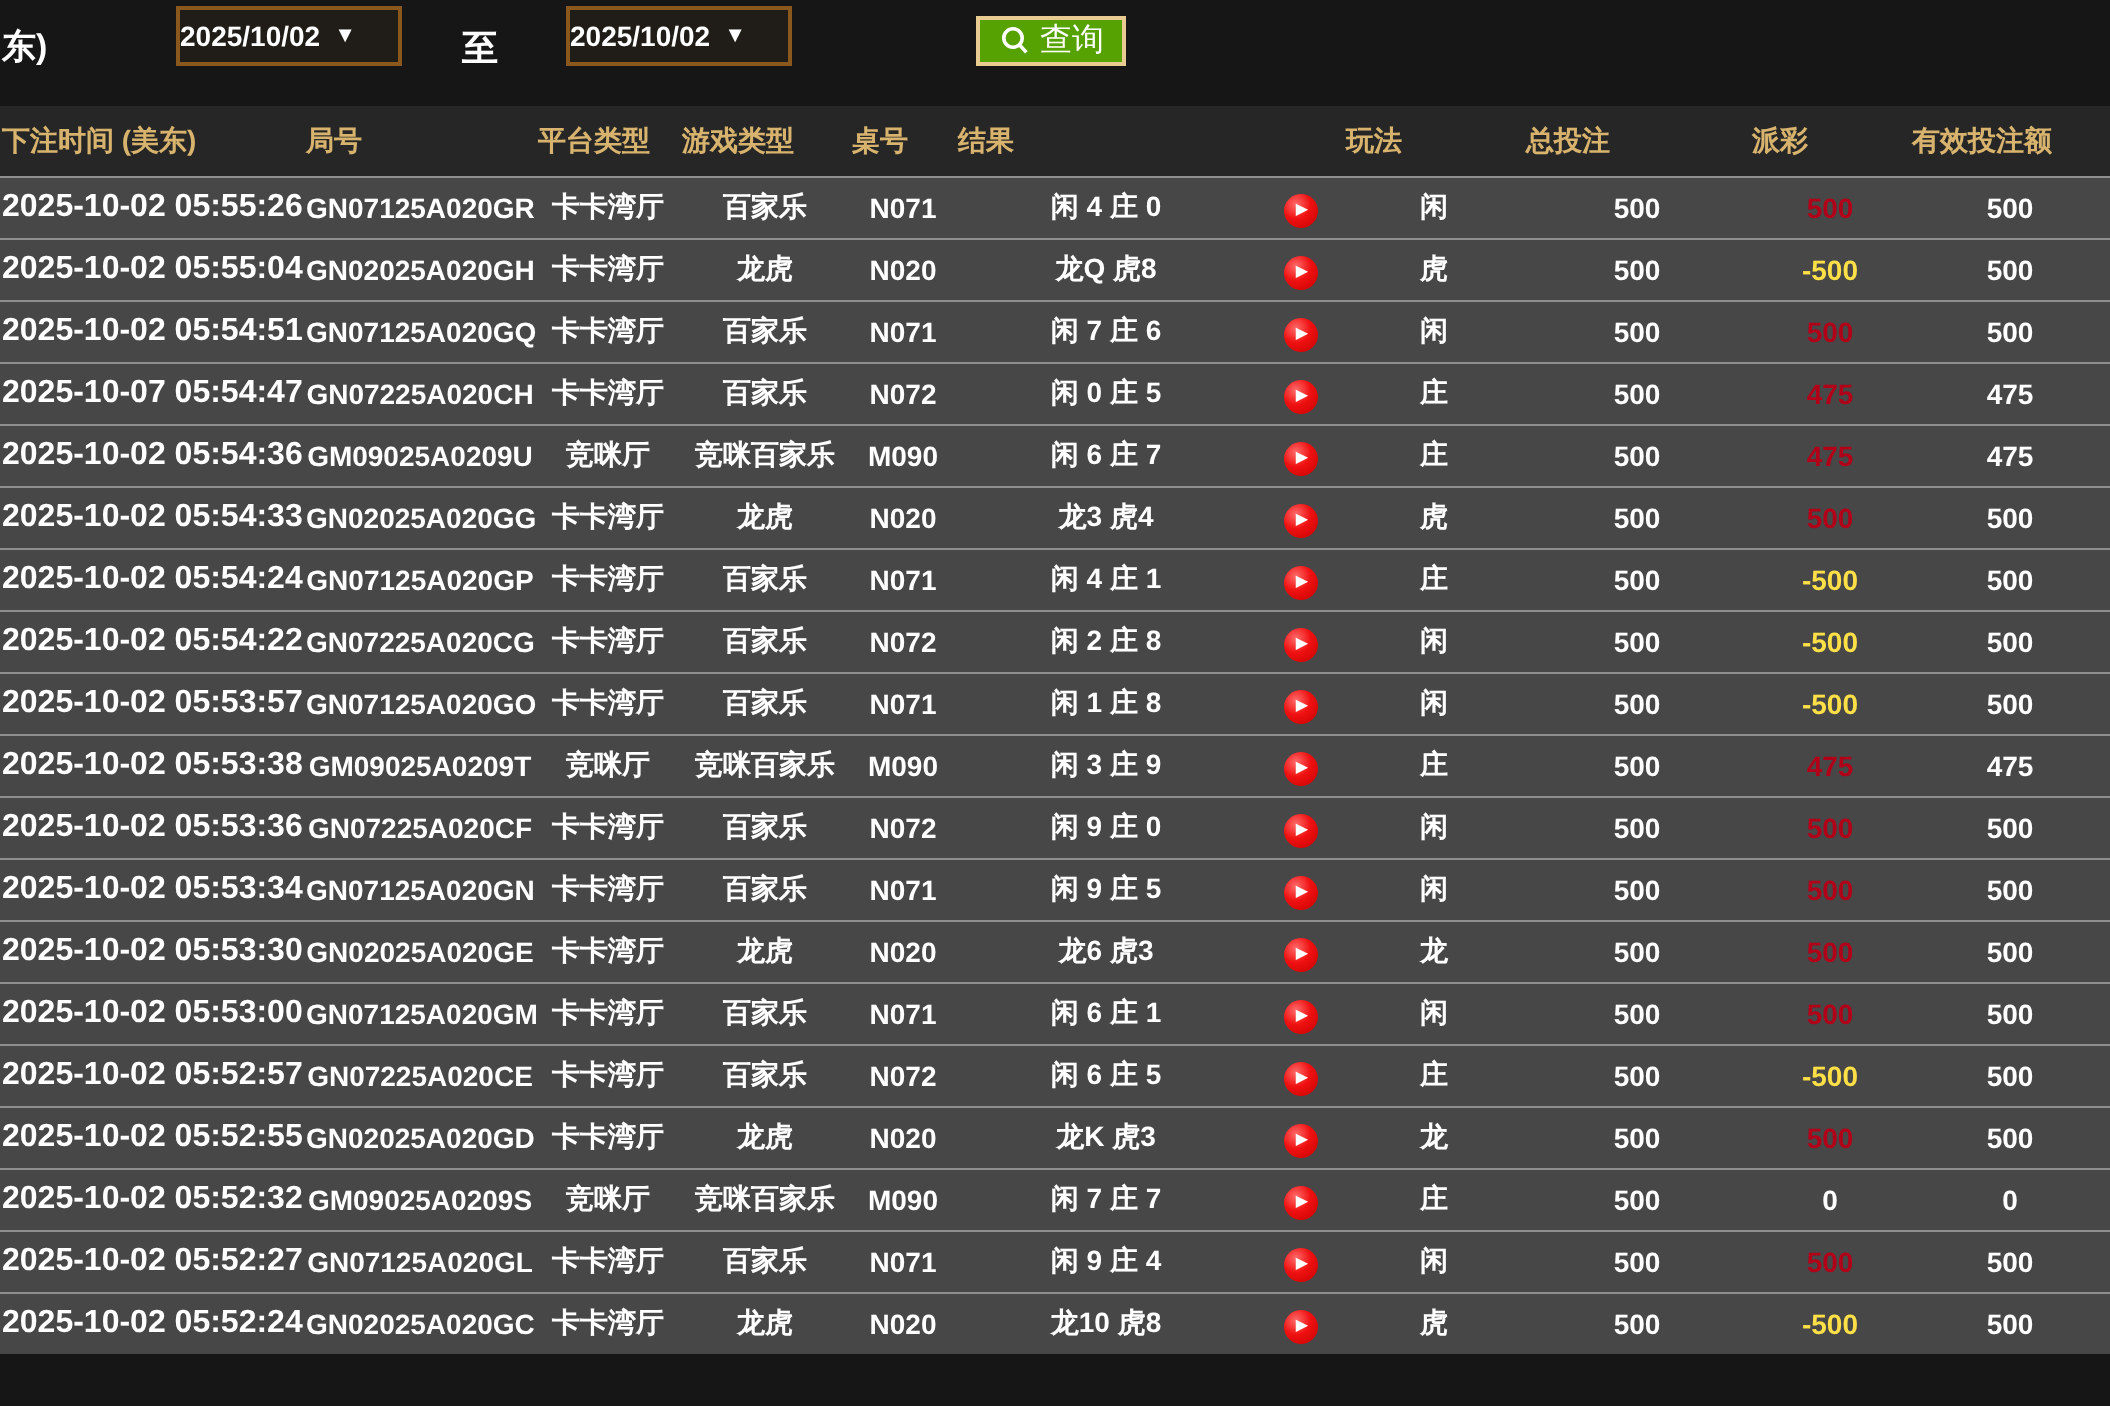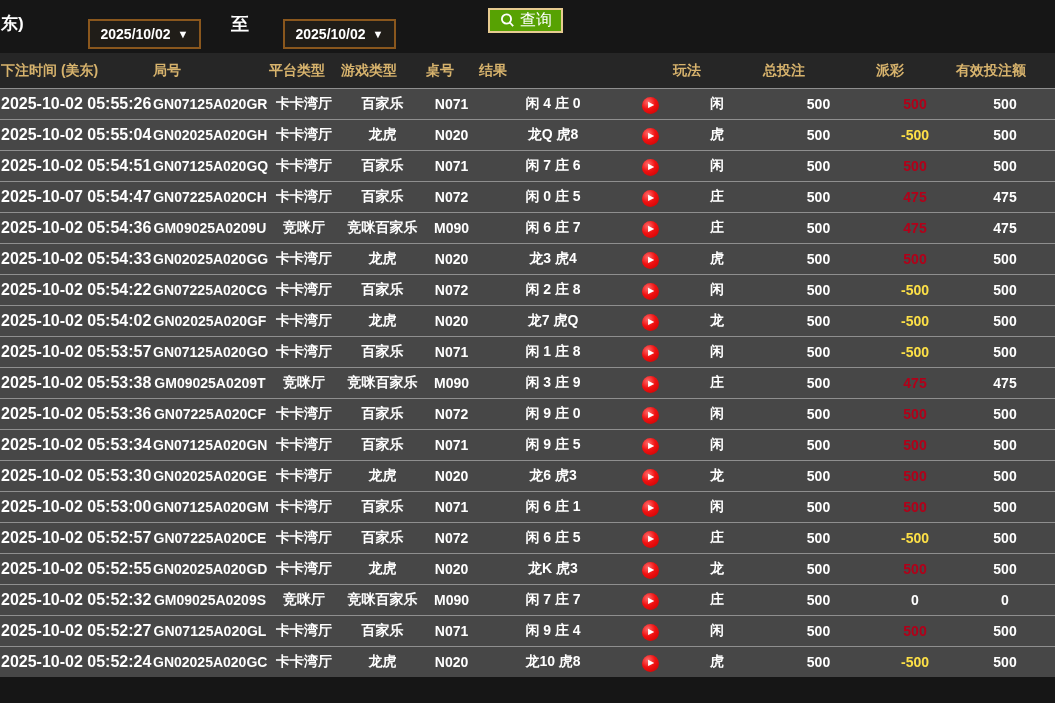--- a/index.html
+++ b/index.html
@@ -9,24 +9,24 @@
     font-family:"Liberation Sans","DejaVu Sans",sans-serif;
     -webkit-font-smoothing:antialiased;
   }
   
   .topbar{position:relative;height:53px;background:#161616;}
   .cutoff-label{
     position:absolute;left:1px;top:12px;
     color:#ffffff;font-weight:bold;font-size:17px;
   }
   .date-select{
-    position:absolute;top:19px;width:113px;height:30px;
+    position:absolute;top:3px;width:113px;height:30px;
     background:#201d18;border:2px solid #8a571d;box-sizing:border-box;
     color:#ffffff;font-weight:bold;font-size:14px;
-    display:flex;align-items:center;justify-content:center;gap:7px;
+    display:flex;align-items:center;justify-content:flex-start;gap:7px;
     cursor:pointer;
   }
   .date-select .arrow{font-size:11px;line-height:1;}
   #date-from{left:88px;}
   #date-to{left:283px;}
   .to-label{
     position:absolute;left:231px;top:12px;
     color:#ffffff;font-weight:bold;font-size:18px;
   }
   .query-btn{
@@ -204,45 +204,45 @@
         <td class="c-result">龙3 虎4</td>
         <td class="c-play"><span class="play-icon">
             <span>▶</span>
           </span></td>
         <td class="c-method">虎</td>
         <td class="c-bet">500</td>
         <td class="c-payout win">500</td>
         <td class="c-valid">500</td>
       </tr>
       <tr>
+        <td class="c-time">2025-10-02 05:54:24</td>
+        <td class="c-round">GN07125A020GP</td>
+        <td class="c-platform">卡卡湾厅</td>
+        <td class="c-game">百家乐</td>
+        <td class="c-tableno">N071</td>
+        <td class="c-result">闲 4 庄 1</td>
+        <td class="c-play"><span class="play-icon">
+            <span>▶</span>
+          </span></td>
+        <td class="c-method">庄</td>
+        <td class="c-bet">500</td>
+        <td class="c-payout loss">-500</td>
+        <td class="c-valid">500</td>
+      </tr>
+      <tr>
         <td class="c-time">2025-10-02 05:54:22</td>
         <td class="c-round">GN07225A020CG</td>
         <td class="c-platform">卡卡湾厅</td>
         <td class="c-game">百家乐</td>
         <td class="c-tableno">N072</td>
         <td class="c-result">闲 2 庄 8</td>
         <td class="c-play"><span class="play-icon">
             <span>▶</span>
           </span></td>
         <td class="c-method">闲</td>
-        <td class="c-bet">500</td>
-        <td class="c-payout loss">-500</td>
-        <td class="c-valid">500</td>
-      </tr>
-      <tr>
-        <td class="c-time">2025-10-02 05:54:02</td>
-        <td class="c-round">GN02025A020GF</td>
-        <td class="c-platform">卡卡湾厅</td>
-        <td class="c-game">龙虎</td>
-        <td class="c-tableno">N020</td>
-        <td class="c-result">龙7 虎Q</td>
-        <td class="c-play"><span class="play-icon">
-            <span>▶</span>
-          </span></td>
-        <td class="c-method">龙</td>
         <td class="c-bet">500</td>
         <td class="c-payout loss">-500</td>
         <td class="c-valid">500</td>
       </tr>
       <tr>
         <td class="c-time">2025-10-02 05:53:57</td>
         <td class="c-round">GN07125A020GO</td>
         <td class="c-platform">卡卡湾厅</td>
         <td class="c-game">百家乐</td>
         <td class="c-tableno">N071</td>

